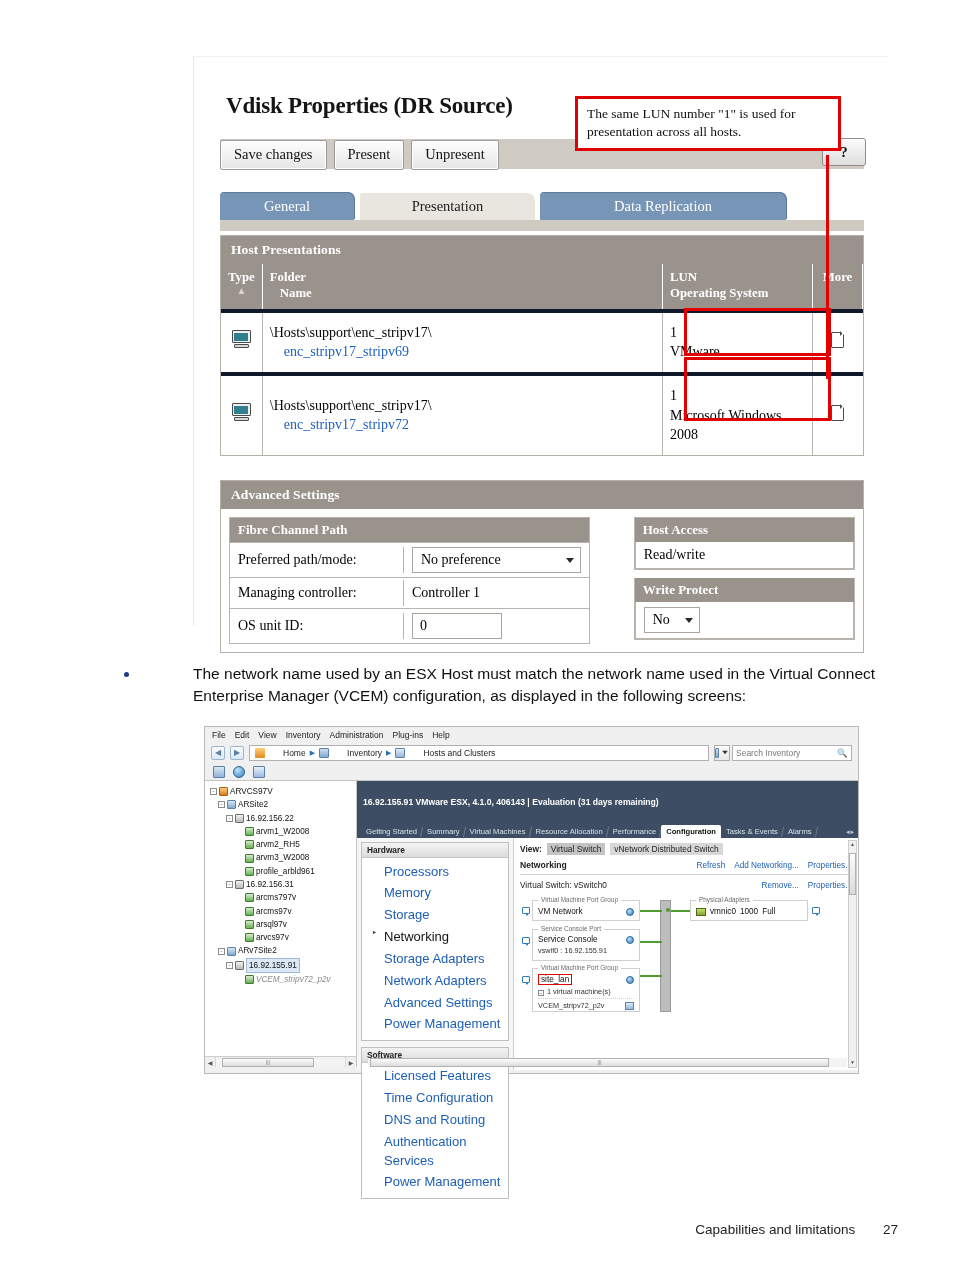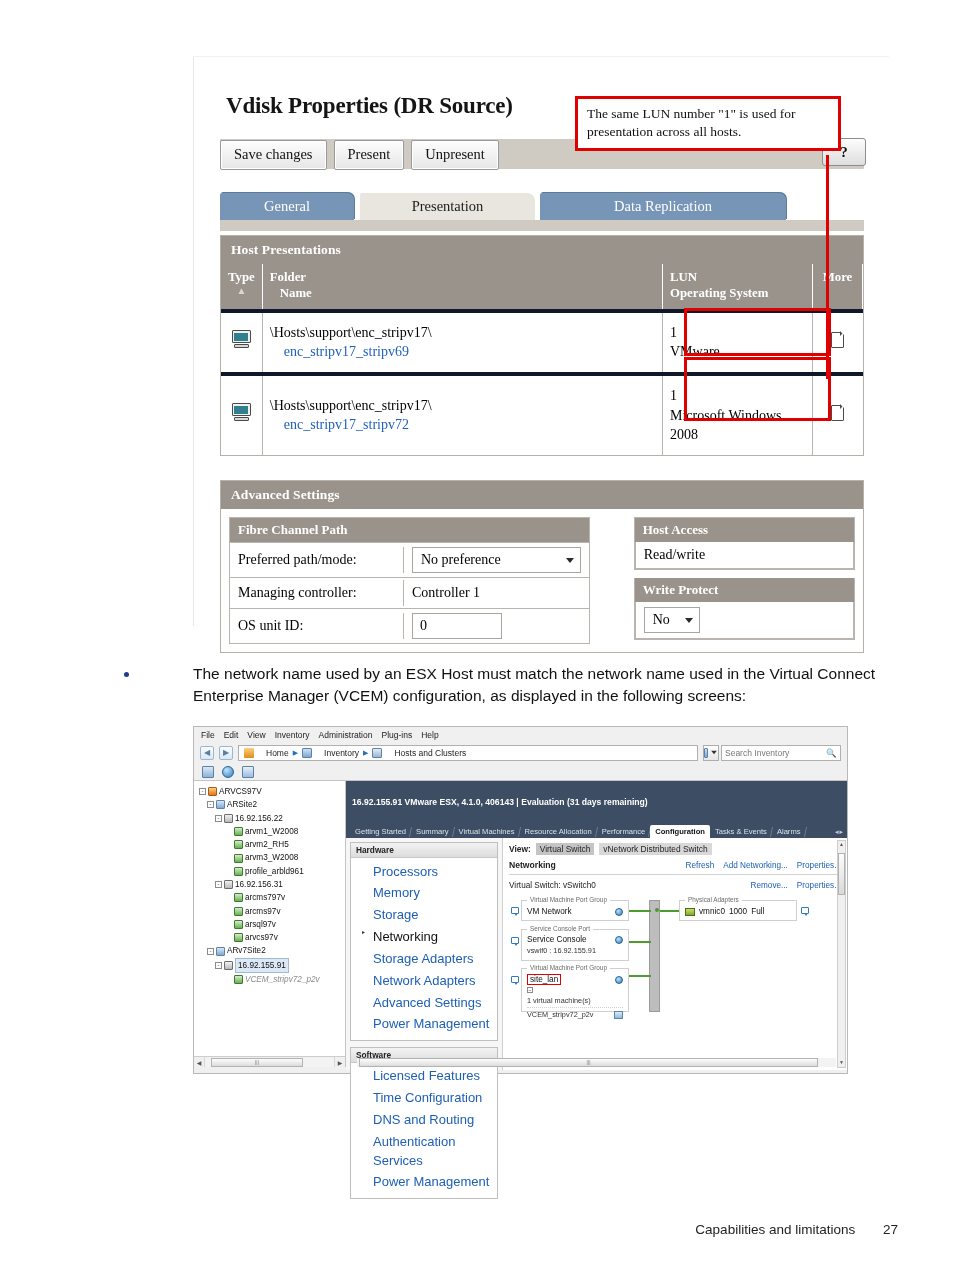--- a/index.html
+++ b/index.html
@@ -132,29 +132,29 @@
   #redbox-lun1 { left:490px; top:243px; width:147px; height:48px; }
   #redbox-lun2 { left:490px; top:292px; width:147px; height:64px; }
 
   
   #bullet { position:absolute; left:124px; top:663px; width:780px; }
   #bullet .dot { position:absolute; left:0; top:9px; width:5px; height:5px; border-radius:50%; background:#1d3e84; }
   #bullet p { margin:0; padding-left:69px; font-size:15.5px; line-height:1.42; color:#111; }
 
   
   #fig2 {
-    position:absolute; left:193px; top:726px; width:655px; height:348px;
+    position:absolute; left:204px; top:726px; width:655px; height:348px;
     background:#f0f0f0; border:1px solid #b8b8b8;
     font-size:8.5px; color:#222;
   }
   .menubar { height:15px; display:flex; align-items:center; gap:9px; padding:0 7px; background:#f0f0f0; font-size:8.5px;}
   .navbar { height:21px; display:flex; align-items:center; gap:5px; padding:2px 6px; background:#f0f0f0; }
   .navbtn { width:14px;height:14px;border:1px solid #9db6d0;background:linear-gradient(#fbfdff,#dbe8f5);border-radius:2px;display:flex;align-items:center;justify-content:center;color:#5b7fa3;font-size:8px;}
   .crumbbar { flex:1; height:16px; background:#fff; border:1px solid #b0b0b0; display:flex; align-items:center; gap:4px; padding:0 5px; }
-  .crumb { display:flex;align-items:center;gap:12px;}
+  .crumb { display:flex;align-items:center;gap:18px;}
   .crumb-sep { color:#2a6fb5; font-size:7px; }
   .mini-ico { width:10px;height:10px;border-radius:1px;display:inline-block;}
   .ico-home { background:linear-gradient(#ffcf7a,#e08a1e); position:relative;}
   .ico-inv { background:linear-gradient(#cfe0f2,#7fa8cf); border:1px solid #5a82aa;}
   .ico-hc  { background:linear-gradient(#e4edf6,#9ab6d2); border:1px solid #5a82aa;}
   .searchwrap { display:flex; align-items:center; gap:2px; }
   .searchico { width:16px;height:16px;border:1px solid #adadad;background:linear-gradient(#fdfdfd,#e7e7e7);display:flex;align-items:center;justify-content:center;}
   .searchbox { width:120px;height:16px;background:#fff;border:1px solid #b0b0b0;display:flex;align-items:center;justify-content:space-between;padding:0 3px;color:#777;}
   .toolbar2 { height:17px; display:flex; align-items:center; gap:8px; padding:0 8px; background:#f0f0f0;}
   .tb-ico { width:12px;height:12px;border-radius:1px;}
@@ -616,21 +616,21 @@
               <div class="pgsub">vswif0 : 16.92.155.91</div>
             </div>
             <span class="port-ico" style="position:absolute;left:2px;top:41px;"></span>
 
             <div class="grp" style="left:12px; top:72px; width:108px; height:44px;">
               <div class="grp-cap">Virtual Machine Port Group</div>
               <div style="display:flex;align-items:center;gap:4px;margin-top:2px;">
                 <span class="pgname redhl">site_lan</span>
                 <span class="bubble" style="margin-left:auto"></span>
               </div>
-              <div class="pgsub" style="display:flex;align-items:flex-start;gap:3px;flex-direction:column;">
+              <div class="pgsub" style="display:flex;align-items:flex-end;gap:3px;">
                 <span style="border:1px solid #8a8a8a;width:6px;height:6px;font-size:5px;line-height:4px;text-align:center;display:inline-block;">−</span>
                 <span>1 virtual machine(s)</span>
               </div>
               <div class="pgsub" style="display:flex;align-items:center;border-top:1px dotted #d0d0d0;padding-top:2px;margin-top:2px;">
                 <span>VCEM_stripv72_p2v</span>
                 <span class="vm-ico" style="margin-left:auto"></span>
               </div>
             </div>
             <span class="port-ico" style="position:absolute;left:2px;top:80px;"></span>
 

